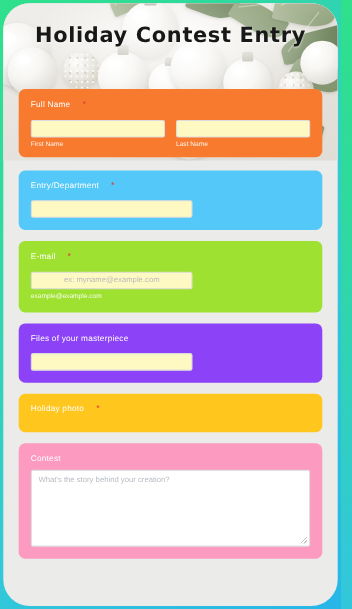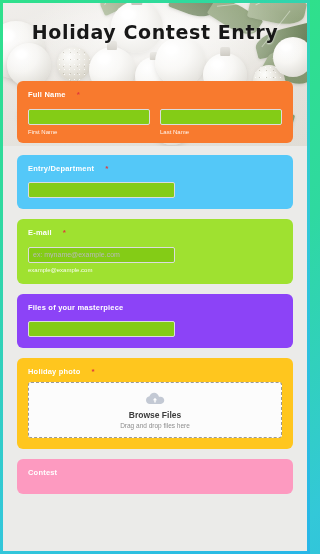--- a/index.html
+++ b/index.html
@@ -17,20 +17,21 @@
   }
 
   #page {
     position: absolute;
     left: 3px;
     top: 3px;
     width: 304px;
     height: 548px;
     background: #ebebe9;
     overflow: hidden;
+    border-radius: 24px;
   }
 
   
   .header {
     position: relative;
     width: 100%;
     height: 143px;
     overflow: hidden;
     background: #e9e7e2;
   }
@@ -128,35 +129,35 @@
   }
 
   .sec-label {
     font-size: 7.5px;
     color: #ffffff;
     letter-spacing: .2px;
     margin-bottom: 6px;
     display: flex;
     align-items: flex-end;
     gap: 11px;
-    font-weight: bold;
   }
   .req { color: #e0383c; font-size: 8px; line-height: 1; }
 
   .field {
     width: 100%;
     height: 16px;
-    background: #84cc16;
+    background: #fef9c3;
     border: 1px solid #dcdcdc;
     border-radius: 2px;
     font-size: 7px;
     color: #444;
     padding: 0 4px;
     font-family: "Liberation Sans", sans-serif;
     outline: none;
+    text-align: center;
   }
   .field::placeholder { color: #b9b9b9; }
 
   .sublabel {
     font-size: 6px;
     color: rgba(255,255,255,0.92);
     margin-top: 4px;
   }
 
   .name-row { display: flex; gap: 10px; }
@@ -328,30 +329,26 @@
         <span>Files of your masterpiece</span>
       </div>
       <input class="field" type="text" placeholder="" style="">
     </div>
 
     <div class="section sec-yellow">
       <div class="sec-label">
         <span>Holiday photo</span>
         <span class="req">*</span>
       </div>
-      <div class="dropzone">
-        <svg class="cloud-icon" viewBox="0 0 40 28">
-          <path d="M31.5 24H10C5.6 24 2 20.6 2 16.3c0-4 3-7.3 6.9-7.8C10 4.6 13.8 1.5 18.3 1.5c4.7 0 8.7 3.4 9.6 7.9h3.2c4.1 0 7.4 3.2 7.4 7.3S35.6 24 31.5 24z" fill="#c3c9d4"></path>
-          <path d="M20 11.5l4.2 5h-2.8v4.4h-2.8v-4.4h-2.8l4.2-5z" fill="#ffffff"></path>
-        </svg>
-        <div class="dz-title">Browse Files</div>
-        <div class="dz-sub">Drag and drop files here</div>
-      </div>
     </div>
 
     <div class="section sec-pink">
       <div class="sec-label">
         <span>Contest</span>
+      </div>
+      <div class="ta-wrap">
+        <textarea class="ta" placeholder="What's the story behind your creation?" style=""></textarea>
+        <span class="resize-grip"></span>
       </div>
     </div>
 
   </div>
 </div>
 
 </body></html>

